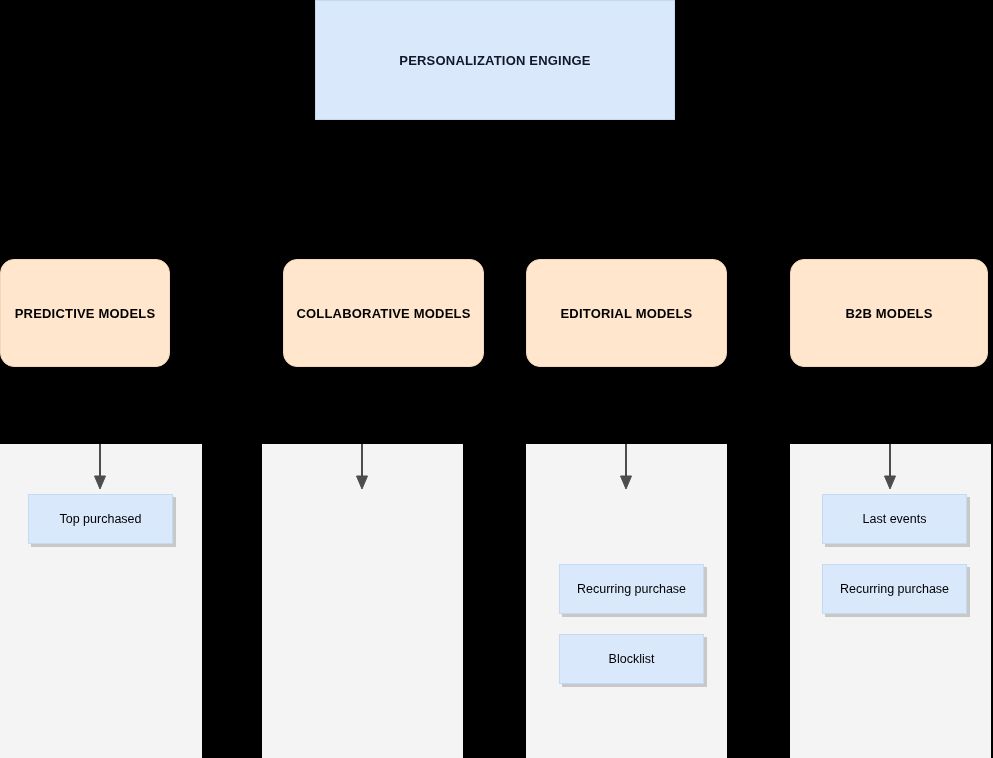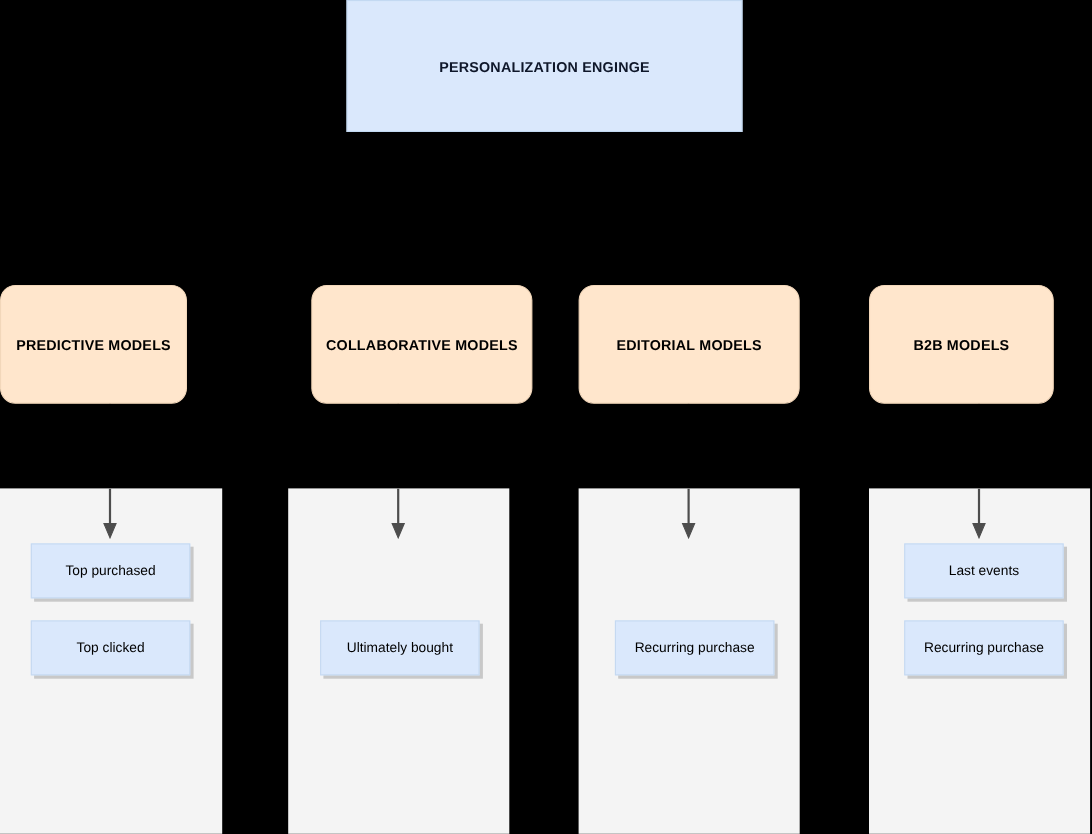--- a/index.html
+++ b/index.html
@@ -65,21 +65,21 @@
     font-size: 13px;
     font-weight: bold;
     color: #000000;
     letter-spacing: 0.2px;
     text-align: center;
     padding: 0 8px;
   }
   #cat-0 { left: 0px;   width: 170px; }
   #cat-1 { left: 262px; width: 201px; margin-left: 21px; }
   #cat-2 { left: 526px; width: 201px; justify-content: center; }
-  #cat-3 { left: 790px; width: 168px; }
+  #cat-3 { left: 790px; width: 198px; }
 
   
   .panel {
     position: absolute;
     top: 444px;
     height: 314px;
     background: #f4f4f4;
   }
   #panel-0 { left: 0px;   width: 202px; }
   #panel-1 { left: 262px; width: 201px; }
@@ -176,47 +176,44 @@
   <div class="panel col-0" id="panel-0">
     <svg class="connector" width="202" height="50" style="left:0; top:0;" viewBox="0 0 202 50">
       <g class="arrow-gray" stroke-width="2" fill="none">
         <path d="M100 0 L100 36"></path>
       </g>
       <path class="arrow-gray" stroke="none" d="M100 45 L94.5 32 L105.5 32 Z"></path>
     </svg>
     <div class="item-box row-0">
       <span class="item-label">Top purchased</span>
     </div>
-    <div class="item-box row-1">
-      <span class="item-label">Top clicked</span>
-    </div>
   </div>
 
   <div class="panel col-1" id="panel-1">
     <svg class="connector" width="201" height="50" style="left:0; top:0;" viewBox="0 0 201 50">
       <g class="arrow-gray" stroke-width="2" fill="none">
         <path d="M100 0 L100 36"></path>
       </g>
       <path class="arrow-gray" stroke="none" d="M100 45 L94.5 32 L105.5 32 Z"></path>
     </svg>
-    <div class="item-box row-1">
-      <span class="item-label">Ultimately bought</span>
-    </div>
   </div>
 
   <div class="panel col-2" id="panel-2">
     <svg class="connector" width="201" height="50" style="left:0; top:0;" viewBox="0 0 201 50">
       <g class="arrow-gray" stroke-width="2" fill="none">
         <path d="M100 0 L100 36"></path>
       </g>
       <path class="arrow-gray" stroke="none" d="M100 45 L94.5 32 L105.5 32 Z"></path>
     </svg>
     <div class="item-box row-1">
       <span class="item-label">Recurring purchase</span>
     </div>
+    <div class="item-box row-2">
+      <span class="item-label">Blocklist</span>
+    </div>
   </div>
 
   <div class="panel col-3" id="panel-3">
     <svg class="connector" width="201" height="50" style="left:0; top:0;" viewBox="0 0 201 50">
       <g class="arrow-gray" stroke-width="2" fill="none">
         <path d="M100 0 L100 36"></path>
       </g>
       <path class="arrow-gray" stroke="none" d="M100 45 L94.5 32 L105.5 32 Z"></path>
     </svg>
     <div class="item-box row-0">

